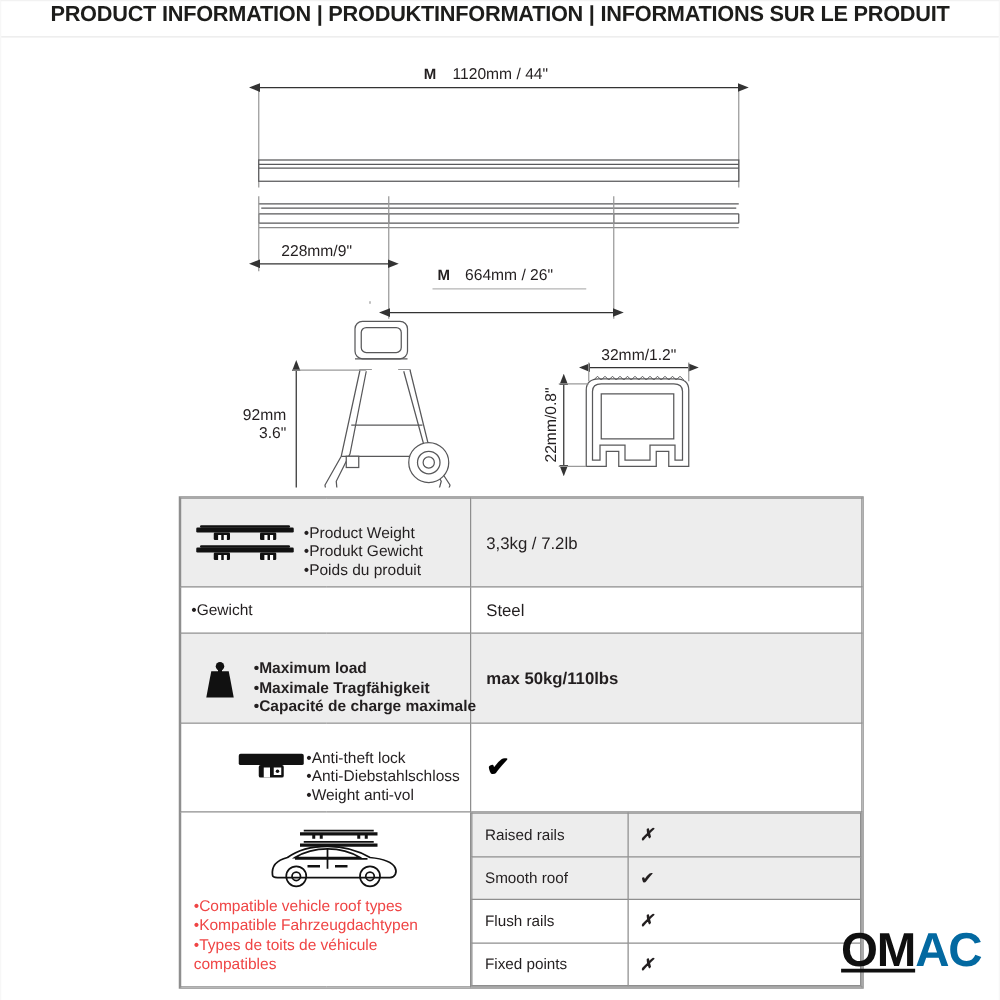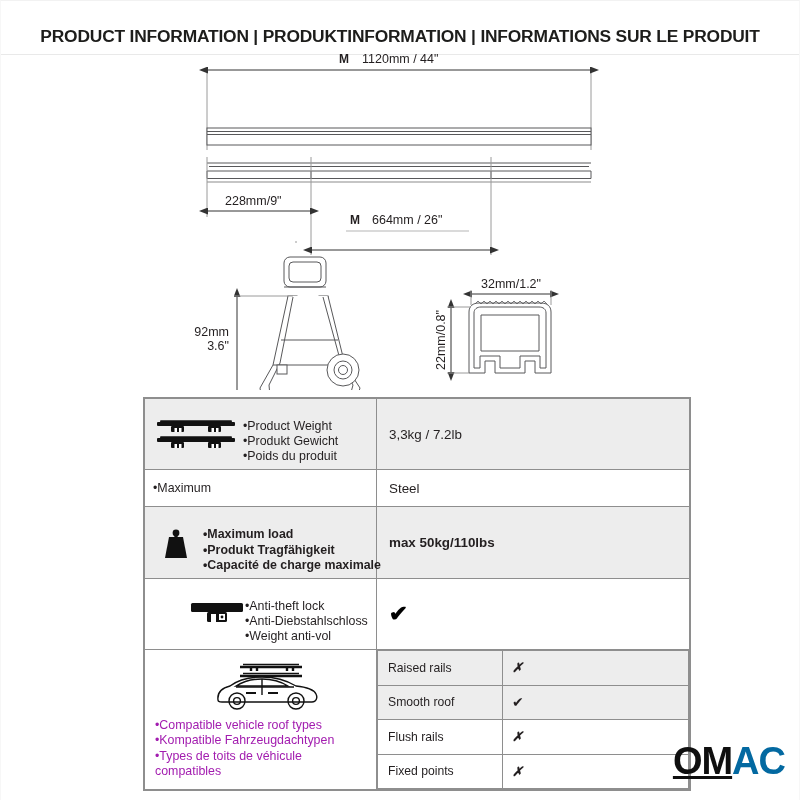--- a/index.html
+++ b/index.html
@@ -14,21 +14,21 @@
   .page{
     position:absolute;inset:0;
     border-top:1px solid #f2f2f2;
     border-left:1px solid #f7f7f7;
     border-right:1px solid #f7f7f7;
     box-sizing:border-box;
   }
 
   
   .header{
-    position:absolute;left:0;right:0;top:25px;
+    position:absolute;left:0;right:0;top:0;
     text-align:center;
   }
   .header h1{
     margin:0;
     font-size:17.4px;
     font-weight:bold;
     letter-spacing:-0.2px;
     color:#1d1d1b;
     font-family:"Liberation Sans", sans-serif;
   }
@@ -109,21 +109,21 @@
   .roof-sub td.mark{padding-left:9px;}
   .mark-x{font-size:13px;font-weight:bold;font-style:italic;}
   .mark-v{font-size:14px;}
 
   .roof-left-inner{
     display:flex;flex-direction:column;align-items:flex-start;
     padding:8px 6px 8px 10px;
   }
   .roof-car{align-self:center;margin-bottom:2px;}
   .roof-caption{
-    font-size:12.4px;line-height:1.25;color:#a21caf;
+    font-size:12.4px;line-height:1.25;color:#ef4444;
     margin-top:4px;
   }
 
   
   .logo{
     position:absolute;right:14px;bottom:20px;
     font-size:38px;font-weight:bold;letter-spacing:-1px;
     font-family:"Liberation Sans", sans-serif;
     line-height:1;
   }
@@ -307,21 +307,21 @@
             </div>
           </td>
           <td class="shade col-value">
             <div class="value-text">3,3kg / 7.2lb</div>
           </td>
         </tr>
 
         <tr class="row-material">
           <td class="plain" colspan="2">
             <div class="cellpad">
-              <span class="labels">•Maximum</span>
+              <span class="labels">•Gewicht</span>
             </div>
           </td>
           <td class="plain col-value">
             <div class="value-text">Steel</div>
           </td>
         </tr>
 
         <tr class="row-load">
           <td class="shade" colspan="2">
             <div class="icon-cell" style="padding-left:14px;gap:10px;">
@@ -329,21 +329,21 @@
                 <svg width="34" height="34" viewBox="0 0 34 34">
                   <g fill="#111">
                     <circle cx="17" cy="6" r="3.4"></circle>
                     <rect x="15.4" y="6" width="3.2" height="5"></rect>
                     <path d="M10,10 L24,10 L28,31 L6,31 Z"></path>
                   </g>
                 </svg>
               </span>
               <span class="labels">
                 <span>•Maximum load</span><br>
-                <span>•Produkt Tragfähigkeit</span><br>
+                <span>•Maximale Tragfähigkeit</span><br>
                 <span>•Capacité de charge maximale</span>
               </span>
             </div>
           </td>
           <td class="shade col-value">
             <div class="value-text">max 50kg/110lbs</div>
           </td>
         </tr>
 
         <tr class="row-lock">

